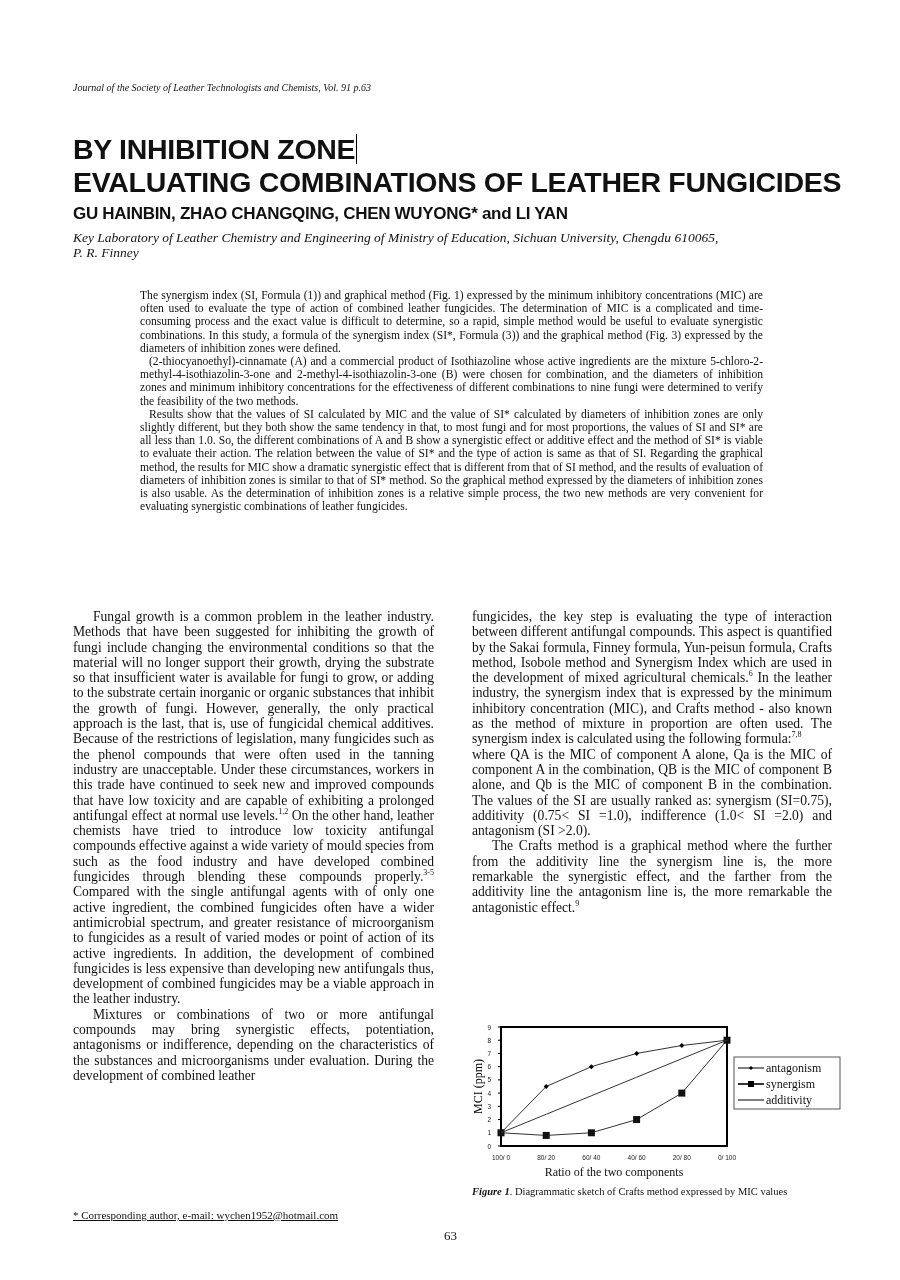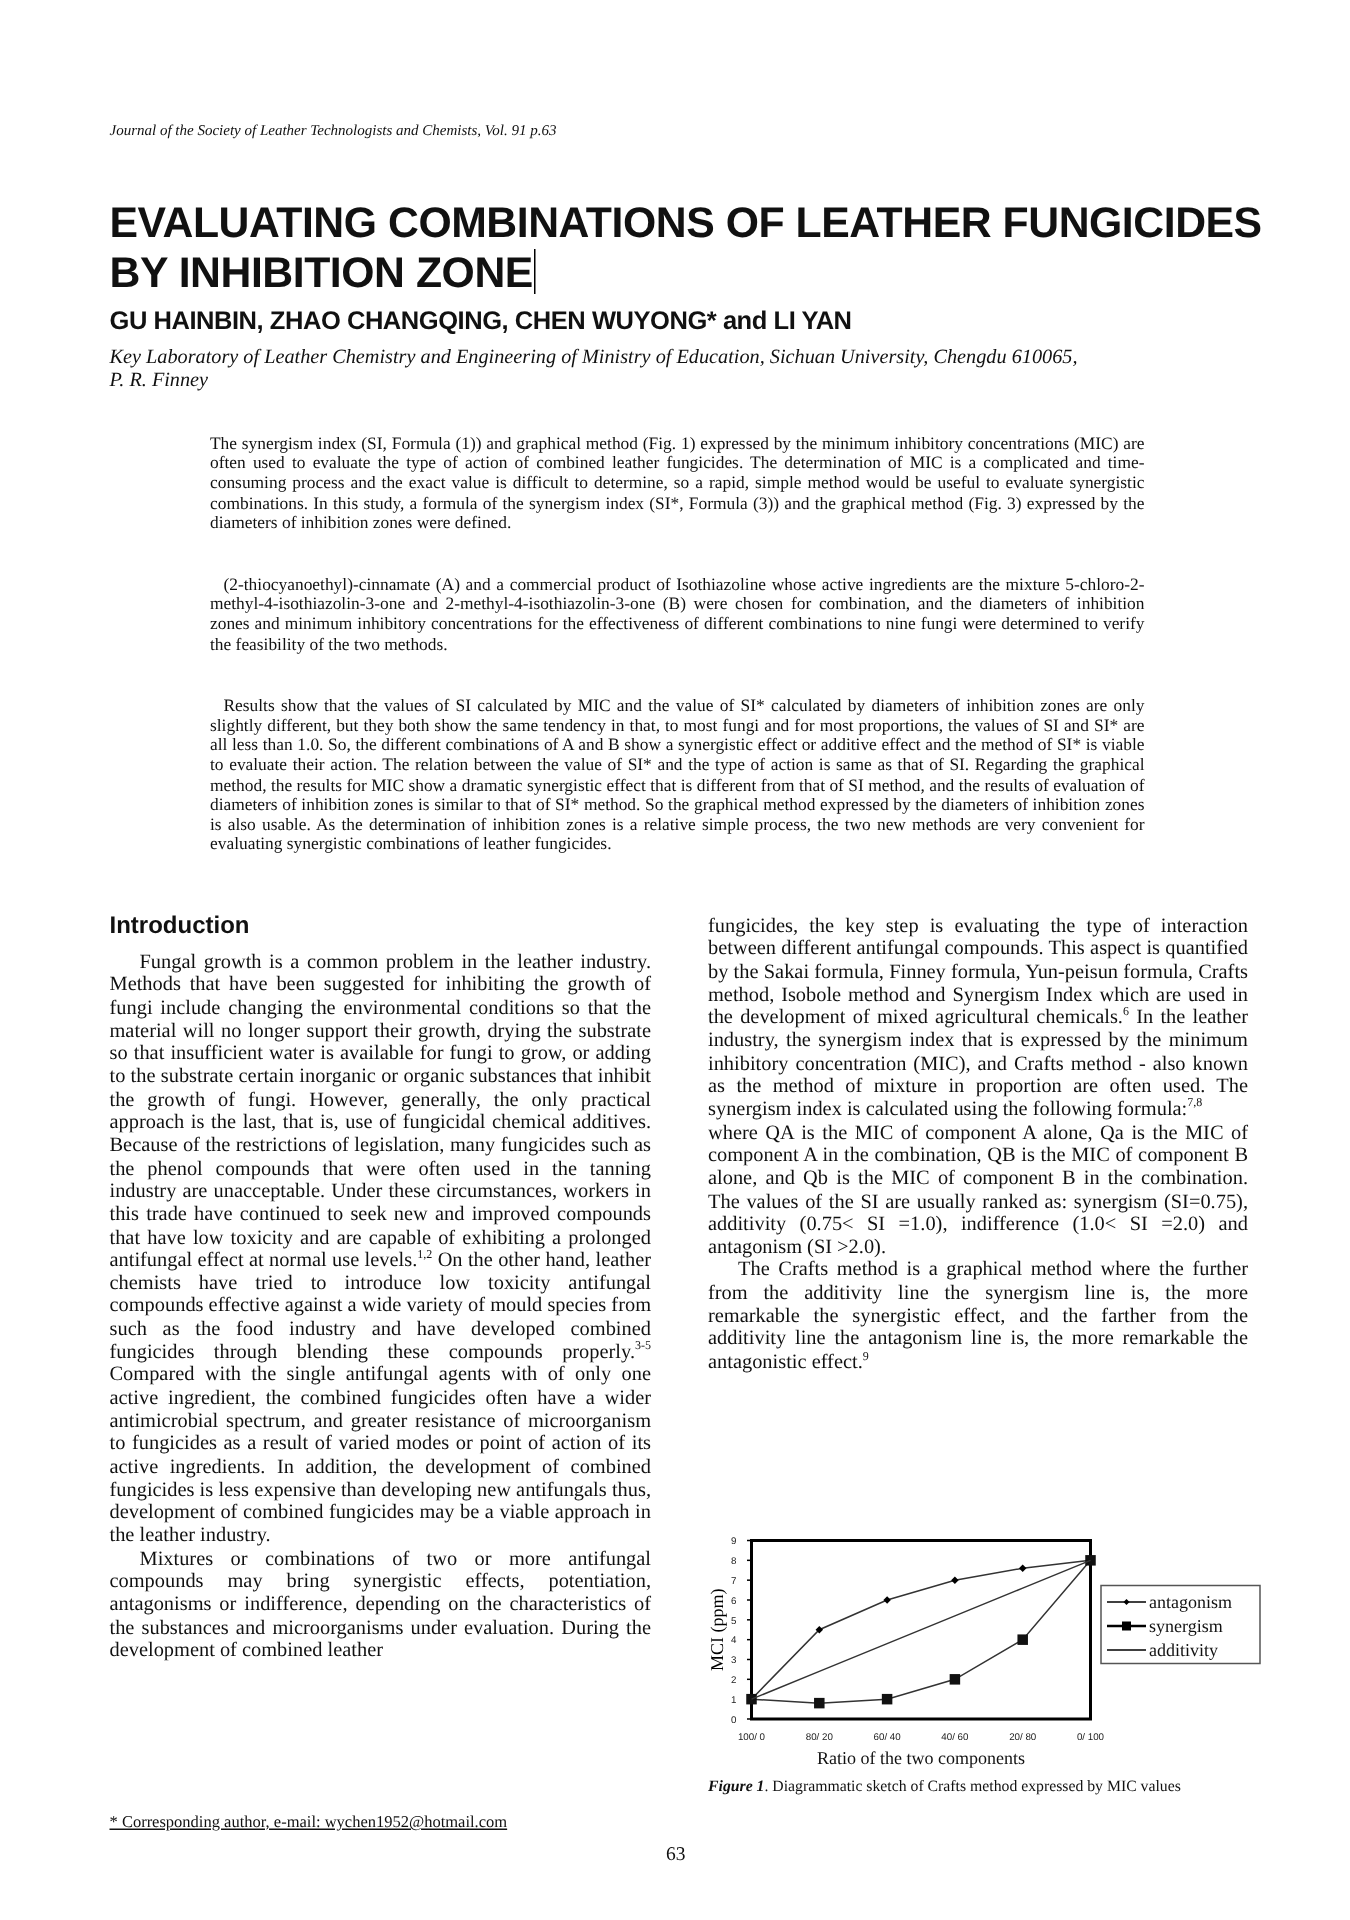--- a/index.html
+++ b/index.html
@@ -9,21 +9,21 @@
   .journal { left: 73px; top: 82px; font-size: 10px; font-style: italic; text-align: right; }
   .title { left: 73px; top: 133px; width: 790px; font-family: "Liberation Sans", sans-serif;
            font-weight: bold; font-size: 28.5px; line-height: 33px; letter-spacing: -0.3px; }
   .caret { display: inline-block; width: 1px; height: 30px; background: #000; vertical-align: -5px; margin-left: 1px; }
   .authors { left: 73px; top: 204px; font-family: "Liberation Sans", sans-serif; font-weight: bold;
              font-size: 17px; letter-spacing: -0.3px; }
   .affil { left: 73px; top: 230px; width: 760px; font-size: 13.5px; font-style: italic; line-height: 15px; }
   .summary { left: 140px; top: 289px; width: 623px; font-size: 11.6px; line-height: 13.2px; text-align: justify; }
   .summary h3 { margin: 0; font-size: 12px; font-weight: bold; }
   .summary p { margin: 0; }
-  .summary p.ind { text-indent: 9px; margin-top: 28px; }
+  .summary p.ind { text-indent: 9px; }
   .col { font-size: 13.6px; line-height: 15.3px; text-align: justify; }
   .col p { margin: 0; }
   .col p.ind { text-indent: 20px; }
   .left-col { left: 73px; top: 609px; width: 361px; }
   .right-col { left: 472px; top: 609px; width: 360px; }
   .section-h { font-family: "Liberation Sans", sans-serif; font-weight: bold; font-size: 16px; margin: 0 0 6px 0; line-height: 18px; }
   sup { font-size: 8px; line-height: 0; }
   sub { font-size: 8px; line-height: 0; }
   .formula { position: relative; height: 44px; font-style: italic; }
   .formula .si { position: absolute; left: 94px; top: 13px; font-size: 15px; }
@@ -38,39 +38,38 @@
   .chart { left: 462px; top: 1018px; width: 390px; height: 190px; }
   .caption { left: 472px; top: 1186px; font-size: 10.5px; }
   .caption b { font-weight: bold; font-style: italic; }
 </style>
 </head>
 <body>
 
 <div class="abs journal">Journal of the Society of Leather Technologists and Chemists, Vol. 91 p.63</div>
 
 <div class="abs title">
+  <div><span>BY INHIBITION ZONE</span><span class="caret"></span></div>
   <div>EVALUATING COMBINATIONS OF LEATHER FUNGICIDES</div>
-  <div><span>BY INHIBITION ZONE</span><span class="caret"></span></div>
 </div>
 
 <div class="abs authors">GU HAINBIN, ZHAO CHANGQING, CHEN WUYONG* and LI YAN</div>
 
 <div class="abs affil">
   <div>Key Laboratory of Leather Chemistry and Engineering of Ministry of Education, Sichuan University, Chengdu 610065,</div>
   <div>P. R. Finney</div>
 </div>
 
 <div class="abs summary">
   <p>The synergism index (SI, Formula (1)) and graphical method (Fig. 1) expressed by the minimum inhibitory concentrations (MIC) are often used to evaluate the type of action of combined leather fungicides. The determination of MIC is a complicated and time-consuming process and the exact value is difficult to determine, so a rapid, simple method would be useful to evaluate synergistic combinations. In this study, a formula of the synergism index (SI*, Formula (3)) and the graphical method (Fig. 3) expressed by the diameters of inhibition zones were defined.</p>
   <p class="ind">(2-thiocyanoethyl)-cinnamate (A) and a commercial product of Isothiazoline whose active ingredients are the mixture 5-chloro-2-methyl-4-isothiazolin-3-one and 2-methyl-4-isothiazolin-3-one (B) were chosen for combination, and the diameters of inhibition zones and minimum inhibitory concentrations for the effectiveness of different combinations to nine fungi were determined to verify the feasibility of the two methods.</p>
   <p class="ind">Results show that the values of SI calculated by MIC and the value of SI* calculated by diameters of inhibition zones are only slightly different, but they both show the same tendency in that, to most fungi and for most proportions, the values of SI and SI* are all less than 1.0. So, the different combinations of A and B show a synergistic effect or additive effect and the method of SI* is viable to evaluate their action. The relation between the value of SI* and the type of action is same as that of SI. Regarding the graphical method, the results for MIC show a dramatic synergistic effect that is different from that of SI method, and the results of evaluation of diameters of inhibition zones is similar to that of SI* method. So the graphical method expressed by the diameters of inhibition zones is also usable. As the determination of inhibition zones is a relative simple process, the two new methods are very convenient for evaluating synergistic combinations of leather fungicides.</p>
 </div>
 
 <div class="abs col left-col">
-  <div class="section-h">Introduction</div>
   <p class="ind"><span>Fungal growth is a common problem in the leather industry. Methods that have been suggested for inhibiting the growth of fungi include changing the environmental conditions so that the material will no longer support their growth, drying the substrate so that insufficient water is available for fungi to grow, or adding to the substrate certain inorganic or organic substances that inhibit the growth of fungi. However, generally, the only practical approach is the last, that is, use of fungicidal chemical additives. Because of the restrictions of legislation, many fungicides such as the phenol compounds that were often used in the tanning industry are unacceptable. Under these circumstances, workers in this trade have continued to seek new and improved compounds that have low toxicity and are capable of exhibiting a prolonged antifungal effect at normal use levels.</span><sup>1,2</sup><span> On the other hand, leather chemists have tried to introduce low toxicity antifungal compounds effective against a wide variety of mould species from such as the food industry and have developed combined fungicides through blending these compounds properly.</span><sup>3-5</sup><span> Compared with the single antifungal agents with of only one active ingredient, the combined fungicides often have a wider antimicrobial spectrum, and greater resistance of microorganism to fungicides as a result of varied modes or point of action of its active ingredients. In addition, the development of combined fungicides is less expensive than developing new antifungals thus, development of combined fungicides may be a viable approach in the leather industry.</span></p>
   <p class="ind">Mixtures or combinations of two or more antifungal compounds may bring synergistic effects, potentiation, antagonisms or indifference, depending on the characteristics of the substances and microorganisms under evaluation. During the development of combined leather</p>
 </div>
 
 <div class="abs col right-col">
   <p><span>fungicides, the key step is evaluating the type of interaction between different antifungal compounds. This aspect is quantified by the Sakai formula, Finney formula, Yun-peisun formula, Crafts method, Isobole method and Synergism Index which are used in the development of mixed agricultural chemicals.</span><sup>6</sup><span> In the leather industry, the synergism index that is expressed by the minimum inhibitory concentration (MIC), and Crafts method - also known as the method of mixture in proportion are often used. The synergism index is calculated using the following formula:</span><sup>7,8</sup></p>
   <p>where QA is the MIC of component A alone, Qa is the MIC of component A in the combination, QB is the MIC of component B alone, and Qb is the MIC of component B in the combination. The values of the SI are usually ranked as: synergism (SI=0.75), additivity (0.75&lt; SI =1.0), indifference (1.0&lt; SI =2.0) and antagonism (SI &gt;2.0).</p>
   <p class="ind"><span>The Crafts method is a graphical method where the further from the additivity line the synergism line is, the more remarkable the synergistic effect, and the farther from the additivity line the antagonism line is, the more remarkable the antagonistic effect.</span><sup>9</sup></p>
 </div>
 

